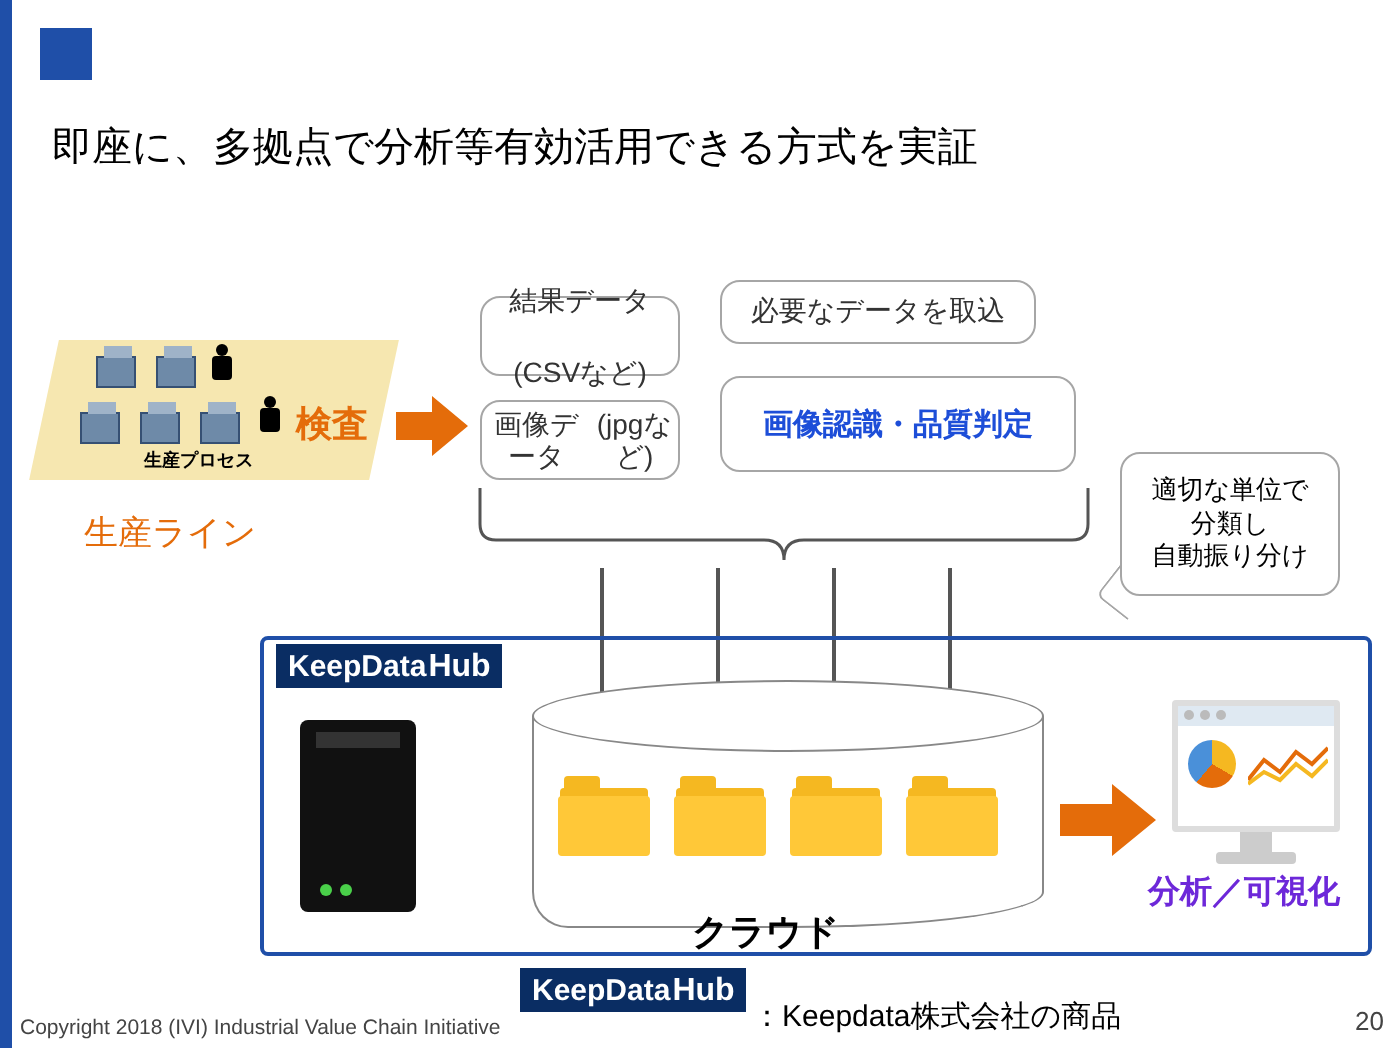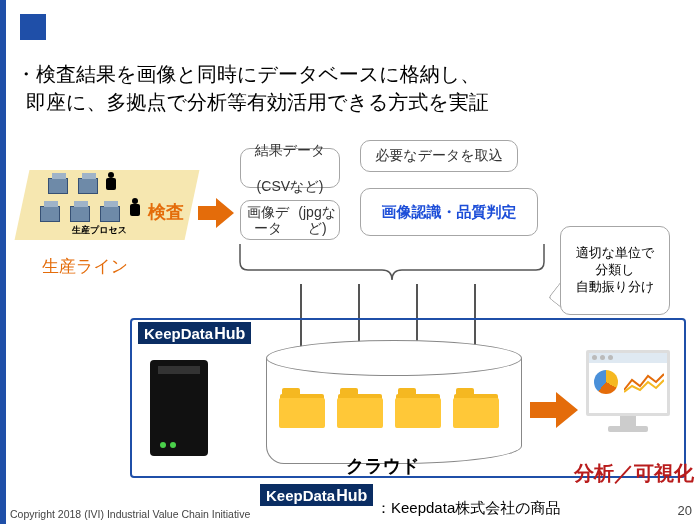--- a/index.html
+++ b/index.html
@@ -20,21 +20,21 @@
   .prod-label-small { position:absolute; font-size:9px; color:#000; font-weight:bold; }
   .prod-label { position: absolute; top: 255px; left: 42px; color: #e46c0a; font-size: 17px; }
   .kensa { position: absolute; top: 200px; left: 148px; color: #e46c0a; font-size: 18px; font-weight: bold; }
   .big-arrow { position: absolute; top: 198px; left: 198px; }
 
   .box { position: absolute; border: 1.5px solid #a6a6a6; border-radius: 10px; font-size: 14px; text-align: center; display:flex; align-items:center; justify-content:center; color:#333; background:#fff; }
   .box.csv { top: 148px; left: 240px; width: 100px; height: 40px; flex-direction:column; line-height:1.15;gap:20px; }
   .box.jpg { top: 200px; left: 240px; width: 100px; height: 40px; flex-direction:row; line-height:1.15; }
   .box.import { top: 140px; left: 360px; width: 158px; height: 32px; }
   .box.recog { top: 188px; left: 360px; width: 178px; height: 48px; color: #1d4ed8; font-weight: bold; font-size:15px; }
-  .callout { position: absolute; top: 226px; left: 560px; width: 110px; height: 89px; border: 1.5px solid #a6a6a6; border-radius: 10px; font-size: 13px; text-align:center; display:flex; align-items:center; justify-content:center; line-height:1.3; background:#fff; }
+  .callout { position: absolute; top: 226px; left: 560px; width: 110px; height: 72px; border: 1.5px solid #a6a6a6; border-radius: 10px; font-size: 13px; text-align:center; display:flex; align-items:center; justify-content:center; line-height:1.3; background:#fff; }
   .callout-tail { position:absolute; top:286px; left:552px; width:20px; height:20px; border-left:1.5px solid #a6a6a6; border-bottom:1.5px solid #a6a6a6; background:#fff; transform:rotate(38deg); border-bottom-left-radius:4px; }
 
   .bracket { position:absolute; stroke:#555; stroke-width:1.5; fill:none; }
 
   .platform { position: absolute; top: 318px; left: 130px; width: 556px; height: 160px; border: 2px solid #1f4fa8; border-radius: 4px; }
   .kdh-badge { position: absolute; background: #0a2d63; color: #fff; font-size: 15px; padding: 3px 6px 1px 6px; font-weight: bold; display:flex; align-items:baseline; }
   .kdh-badge .hub { font-size: 16px; margin-left: 1px; }
   .kdh1 { top: 322px; left: 138px; }
   .kdh2 { top: 484px; left: 260px; }
 
@@ -57,37 +57,36 @@
 
   .monitor { position:absolute; top:350px; left:586px; width:84px; height:86px; }
   .mon-frame { position:absolute; top:0; left:0; width:84px; height:66px; border:3px solid #ddd; border-radius:2px; background:#fff; }
   .mon-head { position:absolute; top:3px; left:3px; width:78px; height:10px; background:#dfe9f2; }
   .mon-dots { position:absolute; top:5px; left:6px; display:flex; gap:3px; }
   .mon-dots span { width:5px; height:5px; background:#bbb; border-radius:50%; display:block; }
   .mon-stand { position:absolute; top:66px; left:34px; width:16px; height:10px; background:#ccc; }
   .mon-base { position:absolute; top:76px; left:22px; width:40px; height:6px; background:#ccc; border-radius:2px; }
   .pie { position:absolute; top:20px; left:8px; width:24px; height:24px; border-radius:50%; background: conic-gradient(#f5b821 0 120deg, #e46c0a 120deg 220deg, #4a90d9 220deg 360deg); }
   .chartlet { position:absolute; top:22px; left:38px; width:40px; height:22px; }
-  .analysis-label { position:absolute; top:460px; left:574px; font-size:20px; font-weight:bold; color:#b91c1c; }
+  .analysis-label { position:absolute; top:436px; left:574px; font-size:16px; font-weight:bold; color:#6d28d9; }
 
   .copyright { position:absolute; bottom:4px; left:10px; font-size:10.5px; color:#444; }
   .footer-note { position:absolute; bottom:6px; left:376px; font-size:15px; color:#000; }
   .pagenum { position:absolute; bottom:6px; right:8px; font-size:13px; color:#444; }
 </style>
 </head>
 <body>
 
 <div class="stripe"></div>
 
 <div class="title-row">
   <div class="title-box"></div>
 </div>
 
 <div class="lead">
-  <div>・検査結果を画像と同時にデータベースに格納し、</div>
   <div class="l2">即座に、多拠点で分析等有効活用できる方式を実証</div>
 </div>
 
 <div class="prod-scene">
   <div class="floor"></div>
   <div class="machine" style="top:8px; left:26px;"></div>
   <div class="machine" style="top:8px; left:56px;"></div>
   <div class="machine" style="top:36px; left:18px;"></div>
   <div class="machine" style="top:36px; left:48px;"></div>
   <div class="machine" style="top:36px; left:78px;"></div>

